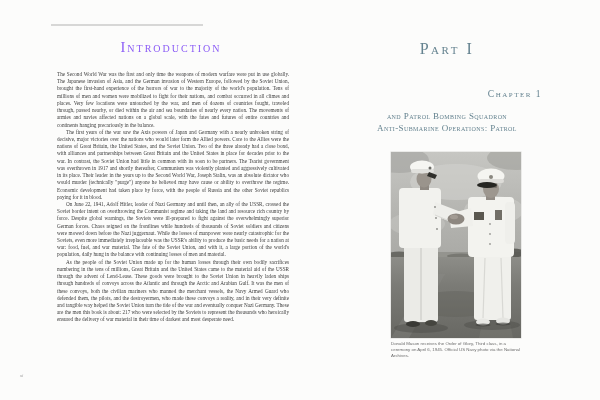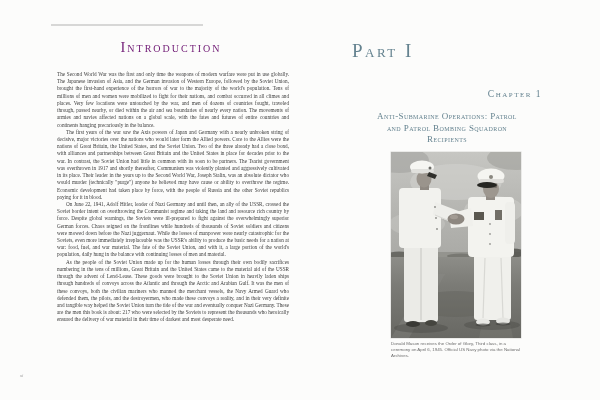--- a/index.html
+++ b/index.html
@@ -12,38 +12,38 @@
   }
   .edge-line {
     position:absolute; left:51px; top:24px; width:152px; height:2px;
     background:#cdcdcd; opacity:.8;
   }
   
   .intro-title {
     position:absolute; left:55px; top:39px; width:232px;
     text-align:center; font-weight:400;
     font-variant:small-caps; letter-spacing:2px;
-    font-size:14.5px; color:#701a75;
+    font-size:14.5px; color:#8b5cf6;
   }
   .body-text {
     position:absolute; left:57px; top:71px; width:232px;
     font-size:5.2px; line-height:1.39; text-align:justify;
     color:#3b3b3b;
   }
   .body-text p + p { text-indent:9px; }
   .folio {
     position:absolute; left:20px; top:373px;
     font-size:4.6px; font-style:italic; color:#9a9a9a;
   }
   
   .part-title {
     position:absolute; left:352px; top:40px; width:190px;
-    font-weight:400;
+    text-align:center; font-weight:400;
     font-variant:small-caps; letter-spacing:2.5px;
-    font-size:19px; color:#64828f;
+    font-size:16px; color:#64828f;
   }
   .chapter-title {
     position:absolute; left:352px; top:89px; width:190px;
     text-align:right; font-weight:400;
     font-variant:small-caps; letter-spacing:1.5px;
     font-size:9.5px; color:#64828f;
   }
   .chapter-subtitle {
     position:absolute; left:357px; top:111px; width:180px;
     text-align:center; font-weight:400;
@@ -81,23 +81,22 @@
 
     <div class="folio">xi</div>
   </div>
 
   <div>
     <h1 class="part-title">Part I</h1>
 
     <h2 class="chapter-title">Chapter 1</h2>
 
     <h3 class="chapter-subtitle">
+      <div>and Patrol Bombing Squadron</div>
       <div>Anti-Submarine Operations: Patrol</div>
-      <div>and Patrol Bombing Squadron</div>
-      <div>Recipients</div>
     </h3>
 
     <figure class="photo">
       <svg viewBox="0 0 130 186" preserveAspectRatio="none">
         <defs>
           <linearGradient id="sky" x1="0" y1="0" x2="0" y2="1">
             <stop offset="0" stop-color="#c6c6c2"></stop>
             <stop offset="0.55" stop-color="#b5b5b1"></stop>
             <stop offset="1" stop-color="#a9a9a5"></stop>
           </linearGradient>

